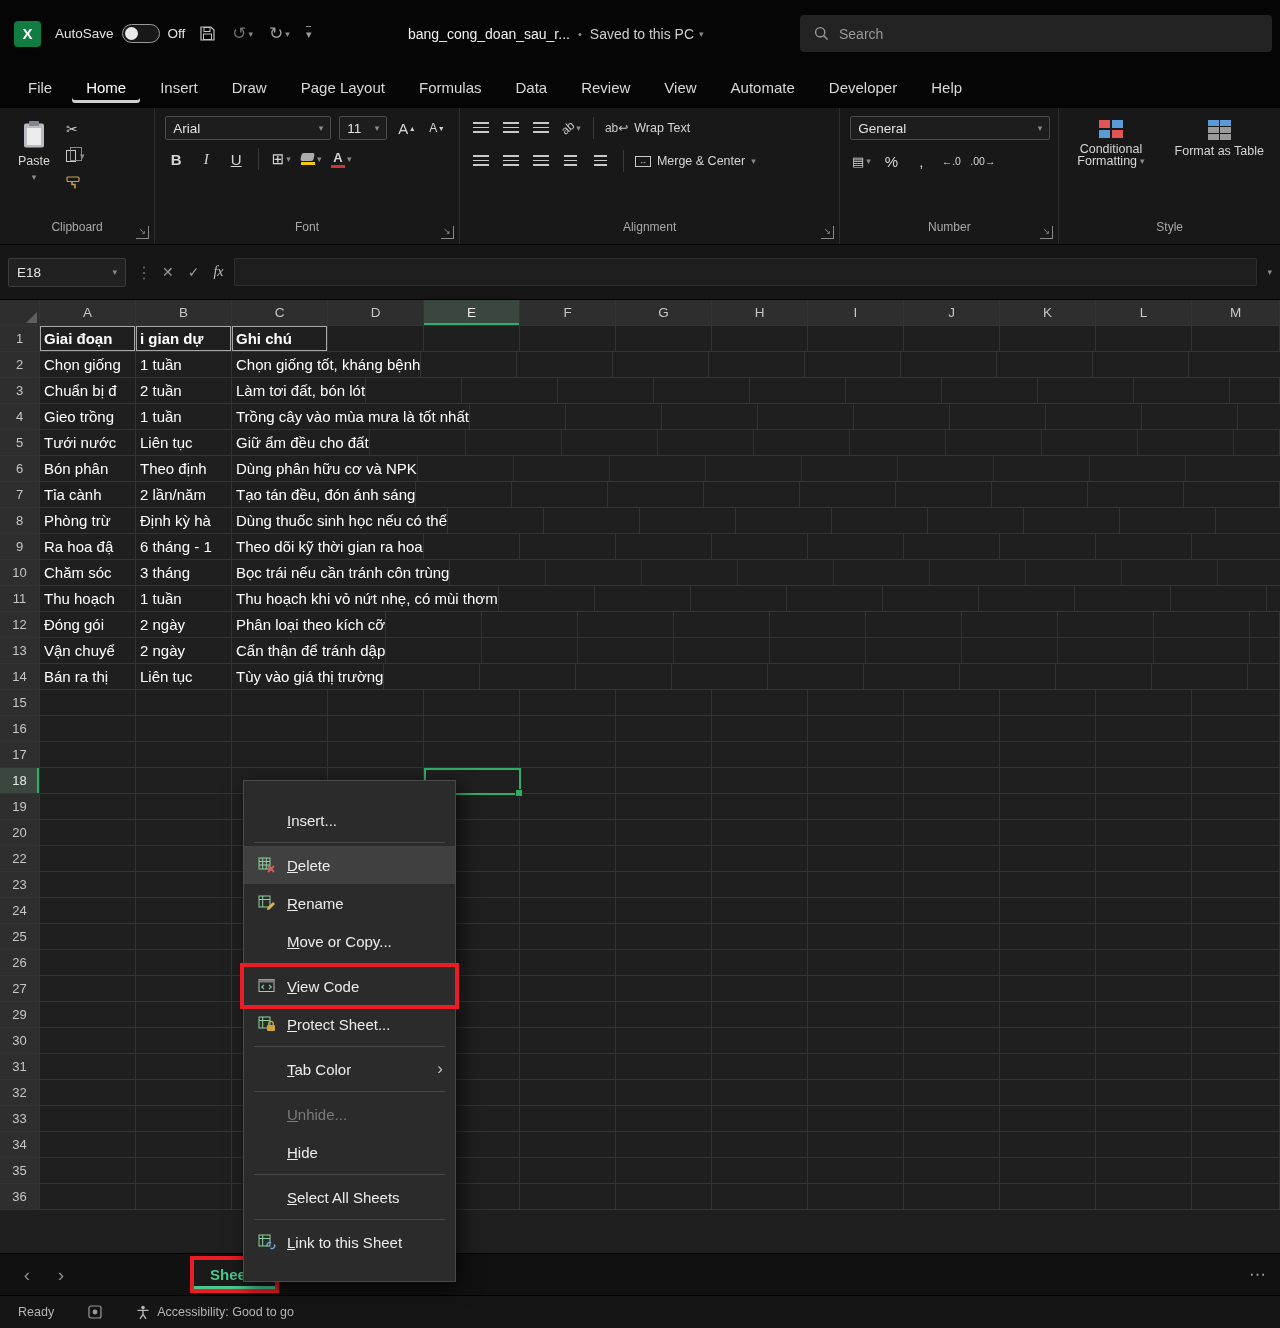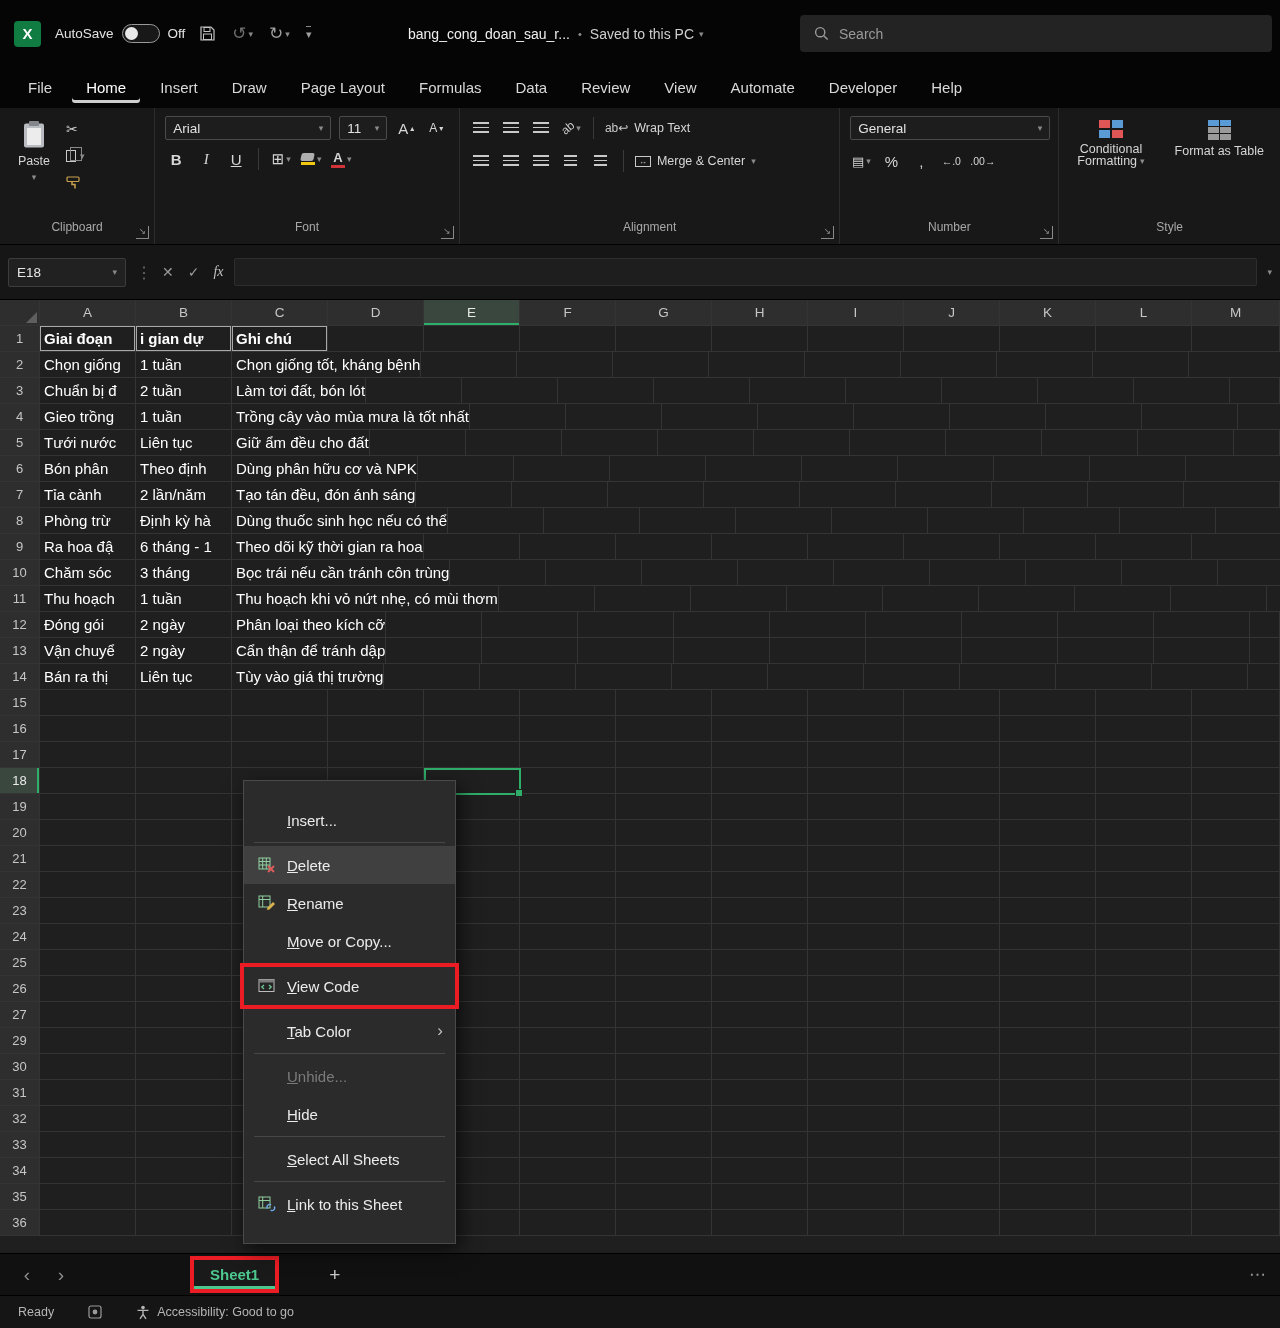--- a/index.html
+++ b/index.html
@@ -708,36 +708,20 @@
         <div class="cell col-F"></div>
         <div class="cell col-G"></div>
         <div class="cell col-H"></div>
         <div class="cell col-I"></div>
         <div class="cell col-J"></div>
         <div class="cell col-K"></div>
         <div class="cell col-L"></div>
         <div class="cell col-M"></div>
       </div>
       <div class="grow">
-        <div class="rowh">21</div>
-        <div class="cell col-A"></div>
-        <div class="cell col-B"></div>
-        <div class="cell col-C"></div>
-        <div class="cell col-D"></div>
-        <div class="cell col-E"></div>
-        <div class="cell col-F"></div>
-        <div class="cell col-G"></div>
-        <div class="cell col-H"></div>
-        <div class="cell col-I"></div>
-        <div class="cell col-J"></div>
-        <div class="cell col-K"></div>
-        <div class="cell col-L"></div>
-        <div class="cell col-M"></div>
-      </div>
-      <div class="grow">
         <div class="rowh">22</div>
         <div class="cell col-A"></div>
         <div class="cell col-B"></div>
         <div class="cell col-C"></div>
         <div class="cell col-D"></div>
         <div class="cell col-E"></div>
         <div class="cell col-F"></div>
         <div class="cell col-G"></div>
         <div class="cell col-H"></div>
         <div class="cell col-I"></div>
@@ -990,20 +974,31 @@
     <div class="cmsep"></div>
     <div class="cmi annotated">
       <span class="cmicon">
         <svg width="18" height="18" viewBox="0 0 18 18">
           <rect x="1" y="2.5" width="15" height="12" fill="#242424" stroke="#bdbdbd" stroke-width="1"></rect>
           <rect x="1" y="2.5" width="15" height="3" fill="#7d7d7d"></rect>
           <path d="M6 8l-2.2 2L6 12M11 8l2.2 2L11 12" stroke="#6fc793" stroke-width="1.3" fill="none"></path>
         </svg>
       </span>
       <span><u>V</u>iew Code</span>
+    </div>
+    <div class="cmi">
+      <span class="cmicon">
+        <svg width="18" height="18" viewBox="0 0 18 18">
+          <rect x="1" y="2" width="11" height="11" fill="none" stroke="#8fcf9f" stroke-width="1"></rect>
+          <path d="M1 5.5h11M4.7 2v11" stroke="#8fcf9f" stroke-width="1"></path>
+          <rect x="9" y="10" width="8" height="6" rx="1" fill="#caa43c"></rect>
+          <path d="M10.8 10V8.6a2.2 2.2 0 014.4 0V10" stroke="#caa43c" stroke-width="1.3" fill="none"></path>
+        </svg>
+      </span>
+      <span><u>P</u>rotect Sheet...</span>
     </div>
     <div class="cmsep"></div>
     <div class="cmi">
       <span class="cmicon"></span>
       <span><u>T</u>ab Color</span>
       <span class="cmarrow">›</span>
     </div>
     <div class="cmsep"></div>
     <div class="cmi disabled">
       <span class="cmicon"></span>

